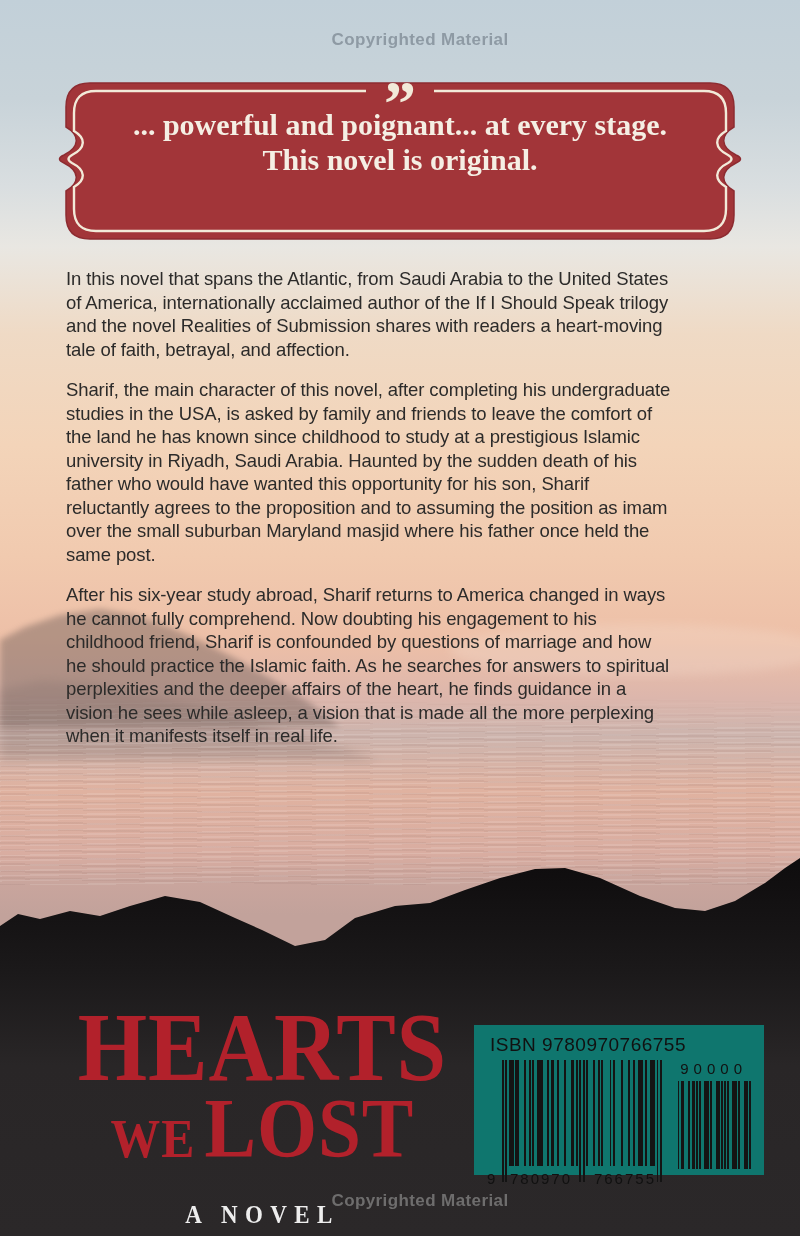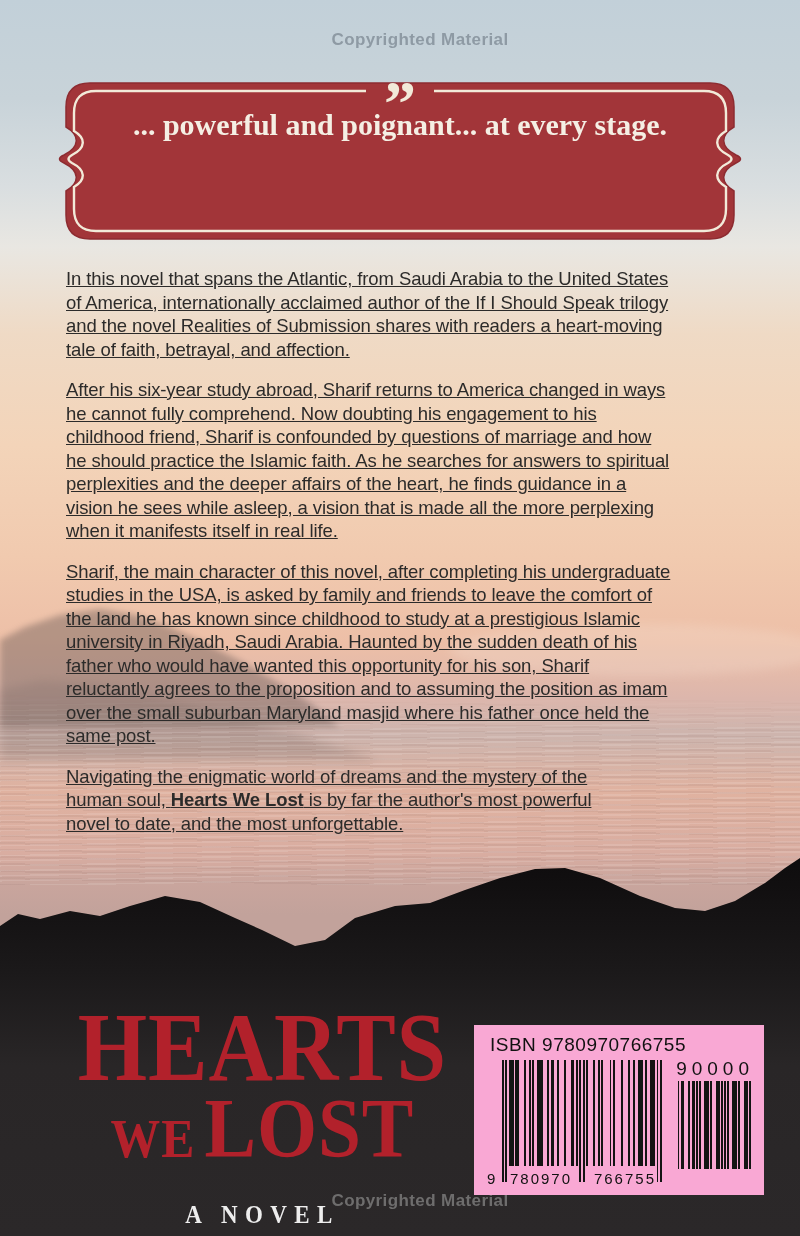--- a/index.html
+++ b/index.html
@@ -52,48 +52,47 @@
     font-family:"Liberation Serif","DejaVu Serif",serif;font-weight:700;line-height:34px;}
   .qline1{top:25px;font-size:30px;}
   .qline2{top:60px;font-size:30px;}
   .qattr{top:105px;font-size:20px;font-weight:400;}
   .qattr strong{font-weight:700;}
   
   .blurb{position:absolute;left:66px;top:267px;width:700px;z-index:3;color:var(--ink);}
   .blurb p{
     margin:0 0 17px 0;font-size:18.5px;line-height:23.5px;letter-spacing:-.1px;
     white-space:pre-line;
-    text-decoration:underline;
   }
   .blurb strong{font-weight:700;}
   
   .title{position:absolute;left:0;top:1002px;width:525px;text-align:center;z-index:3;
     font-family:"Liberation Serif","DejaVu Serif",serif;color:var(--title-red);
     transform:scaleX(.92);transform-origin:262px 0;}
   .t1{font-size:97px;font-weight:700;line-height:92px;letter-spacing:1px;}
   .t2{line-height:70px;margin-top:0;}
   .t2 .we{font-size:54px;font-weight:700;letter-spacing:1px;}
   .t2 .lost{font-size:84px;font-weight:700;letter-spacing:1px;margin-left:10px;}
   .t3{margin-top:14px;font-size:25px;font-weight:700;letter-spacing:8px;color:#ededed;
       font-family:"Liberation Serif","DejaVu Serif",serif;}
   
   .barcode{
-    position:absolute;left:474px;top:1025px;width:290px;height:170px;background:#f9a8d4;
+    position:absolute;left:474px;top:1025px;width:290px;height:150px;background:#0f766e;
     z-index:4;box-sizing:border-box;padding:7px 10px 0 12px;color:#111;
   }
   .isbn{font-size:19px;letter-spacing:.5px;margin:2px 0 4px 4px;white-space:nowrap;}
   .bars-row{display:flex;align-items:flex-start;}
   .main-bars{position:relative;width:178px;height:126px;margin-left:2px;}
   .main-bars svg{position:absolute;left:14px;top:0;}
   .bc-digit{position:absolute;bottom:0;font-size:15px;letter-spacing:2px;line-height:15px;}
   .d-left{left:-1px;}
   .d-g1{left:22px;width:66px;text-align:left;}
   .d-g2{left:98px;width:70px;text-align:right;}
   .supp{margin-left:10px;width:82px;text-align:center;}
-  .supp-num{font-size:19px;letter-spacing:5px;line-height:18px;margin-bottom:3px;text-align:right;}
+  .supp-num{font-size:15px;letter-spacing:5px;line-height:18px;margin-bottom:3px;}
   .bc rect{fill:#141414;shape-rendering:crispEdges;}
 </style>
 </head>
 <body>
 
 <div class="cover">
 
   <div class="sky"></div>
   <svg class="mist" width="800" height="180" viewBox="0 0 800 180">
     <defs>
@@ -132,45 +131,43 @@
       <path class="plq-line" d="M30 8 L638 8 Q660 8 660 30 L660 48
         C648 55 648 65 662 72 Q669 76 662 80 C648 87 648 97 660 104
         L660 126 Q660 148 638 148 L30 148 Q8 148 8 126 L8 104
         C20 97 20 87 6 80 Q-1 76 6 72 C20 65 20 55 8 48 L8 30 Q8 8 30 8 Z"></path>
     </svg>
     <svg class="qmark-svg" width="120" height="52" viewBox="0 0 120 52">
       <rect x="26" y="6" width="68" height="9" fill="var(--plaque-red)"></rect>
       <text x="60" y="44" font-size="64" text-anchor="middle">”</text>
     </svg>
     <div class="qline qline1">... powerful and poignant... at every stage.</div>
+    <div class="qline qline2">This novel is original.</div>
   </div>
 
   <div class="blurb">
     <p>In this novel that spans the Atlantic, from Saudi Arabia to the United States
 of America, internationally acclaimed author of the If I Should Speak trilogy
 and the novel Realities of Submission shares with readers a heart-moving
 tale of faith, betrayal, and affection.</p>
-    <p>After his six-year study abroad, Sharif returns to America changed in ways
-he cannot fully comprehend. Now doubting his engagement to his
-childhood friend, Sharif is confounded by questions of marriage and how
-he should practice the Islamic faith. As he searches for answers to spiritual
-perplexities and the deeper affairs of the heart, he finds guidance in a
-vision he sees while asleep, a vision that is made all the more perplexing
-when it manifests itself in real life.</p>
     <p>Sharif, the main character of this novel, after completing his undergraduate
 studies in the USA, is asked by family and friends to leave the comfort of
 the land he has known since childhood to study at a prestigious Islamic
 university in Riyadh, Saudi Arabia. Haunted by the sudden death of his
 father who would have wanted this opportunity for his son, Sharif
 reluctantly agrees to the proposition and to assuming the position as imam
 over the small suburban Maryland masjid where his father once held the
 same post.</p>
-    <p><span>Navigating the enigmatic world of dreams and the mystery of the
-human soul, </span><strong>Hearts We Lost</strong><span> is by far the author's most powerful
-novel to date, and the most unforgettable.</span></p>
+    <p>After his six-year study abroad, Sharif returns to America changed in ways
+he cannot fully comprehend. Now doubting his engagement to his
+childhood friend, Sharif is confounded by questions of marriage and how
+he should practice the Islamic faith. As he searches for answers to spiritual
+perplexities and the deeper affairs of the heart, he finds guidance in a
+vision he sees while asleep, a vision that is made all the more perplexing
+when it manifests itself in real life.</p>
   </div>
 
   <div class="title">
     <div class="t1">HEARTS</div>
     <div class="t2"><span class="we">WE</span><span class="lost">LOST</span></div>
     <div class="t3">A NOVEL</div>
   </div>
 
   <div class="barcode">
     <div class="isbn">ISBN 9780970766755</div>

